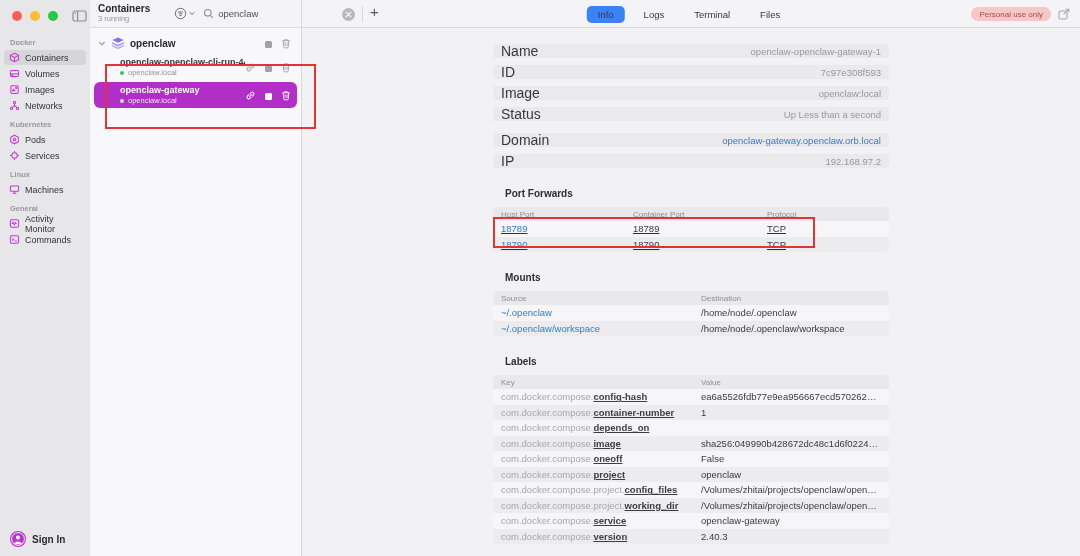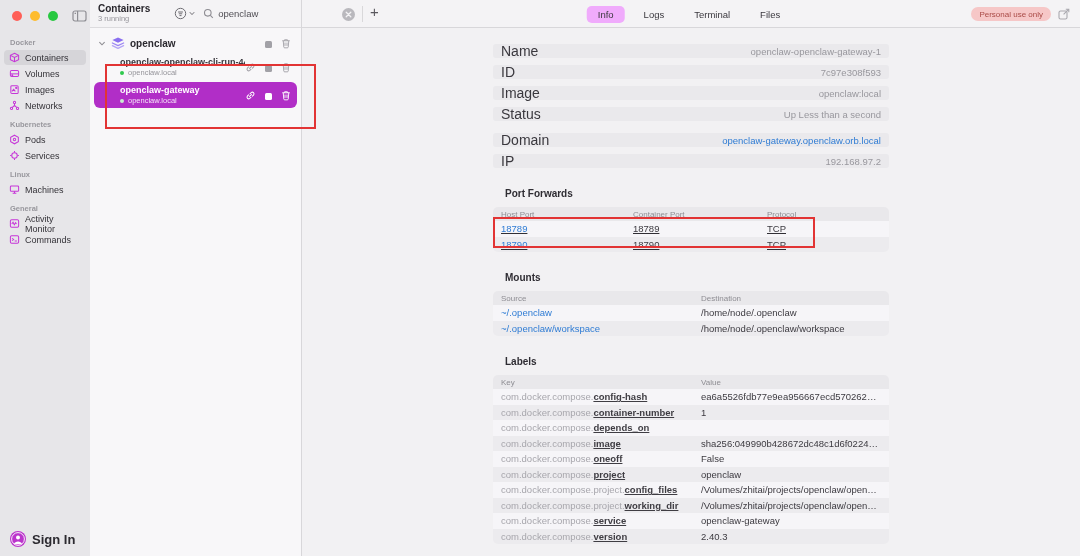--- a/index.html
+++ b/index.html
@@ -12,21 +12,21 @@
   .traffic { display:flex; align-items:center; gap:8px; padding:10px 0 10px 12px; }
   .tl { width:10px; height:10px; border-radius:50%; display:inline-block; }
   .tl.red{background:#ff5f57}.tl.yel{background:#febc2e}.tl.grn{background:#28c840}
   .sbtoggle { margin-left:6px; color:#8e8d93; display:flex; }
   .sb-label { font-size:7.5px; color:#98979d; padding:6px 0 2px 10px; font-weight:600; }
   .sb-item { display:flex; align-items:center; gap:5px; height:15px; margin:1px 4px;
     padding:0 5px; border-radius:4px; font-size:9px; color:#343238; cursor:default; }
   .sb-item.active { background:#d6d5d9; }
   .sb-ic { display:flex; color:#c636d8; flex:none; }
   .signin { position:absolute; bottom:9px; left:10px; display:flex; align-items:center; gap:6px;
-    font-size:13px; font-weight:700; color:#2c2a30; }
+    font-size:10px; font-weight:700; color:#2c2a30; }
 
   
   .listpanel { width:212px; flex:none; background:#f8f7f9; border-right:1px solid #d8d7da;
     display:flex; flex-direction:column; }
   .lp-head { height:28px; flex:none; display:flex; align-items:center; gap:8px;
     padding:0 6px 0 8px; background:#f4f3f5; border-bottom:1px solid #dcdbde; }
   .lp-title { line-height:1.05; }
   .lp-title .t { font-size:10px; font-weight:700; color:#28262c; }
   .lp-title .s { font-size:7.5px; color:#97969c; }
   .filter { display:flex; align-items:center; gap:2px; color:#6e6d73; margin-left:16px; }
@@ -53,21 +53,21 @@
   .mainpanel { flex:1; display:flex; flex-direction:column; background:#f2f1f3; }
   .mp-head { height:28px; flex:none; position:relative; background:#f4f3f5;
     border-bottom:1px solid #d8d7da; }
   .clearbtn { position:absolute; left:40px; top:8px; width:13px; height:13px; border-radius:50%;
     background:#b9b8bd; color:#f4f3f5; display:flex; align-items:center; justify-content:center; }
   .vdiv { position:absolute; left:60px; top:6px; width:1px; height:16px; background:#d9d8da; }
   .plusbtn { position:absolute; left:68px; top:3px; font-size:15px; font-weight:300; color:#5a585e; }
   .tabs { position:absolute; left:50%; top:0; transform:translateX(-51%); height:28px;
     display:flex; align-items:center; gap:8px; }
   .tab { font-size:9.5px; color:#3a383e; padding:3px 11px; border-radius:5px; }
-  .tab.active { background:#f0abfc; }
+  .tab.active { background:#3b82f6; }
   .badge { position:absolute; right:29px; top:7px; background:#f6c7c7; color:#a94a46;
     font-size:8px; padding:2.5px 8px; border-radius:9px; }
   .sharebtn { position:absolute; right:10px; top:8px; color:#a9a8ae; display:flex; }
 
   .content { width:396px; margin:0 auto; padding-top:16px; }
   .frow { display:flex; justify-content:space-between; align-items:center; height:14px;
     background:#eae9ec; border-radius:3px; padding:0 8px; margin-bottom:7px; }
   .frow .fl { font-size:14px; color:#3a383e; }
   .frow .fv { font-size:9.5px; color:#98979d; }
   .frow .fv.link { color:#2f7cd4;margin-left:32px; }

